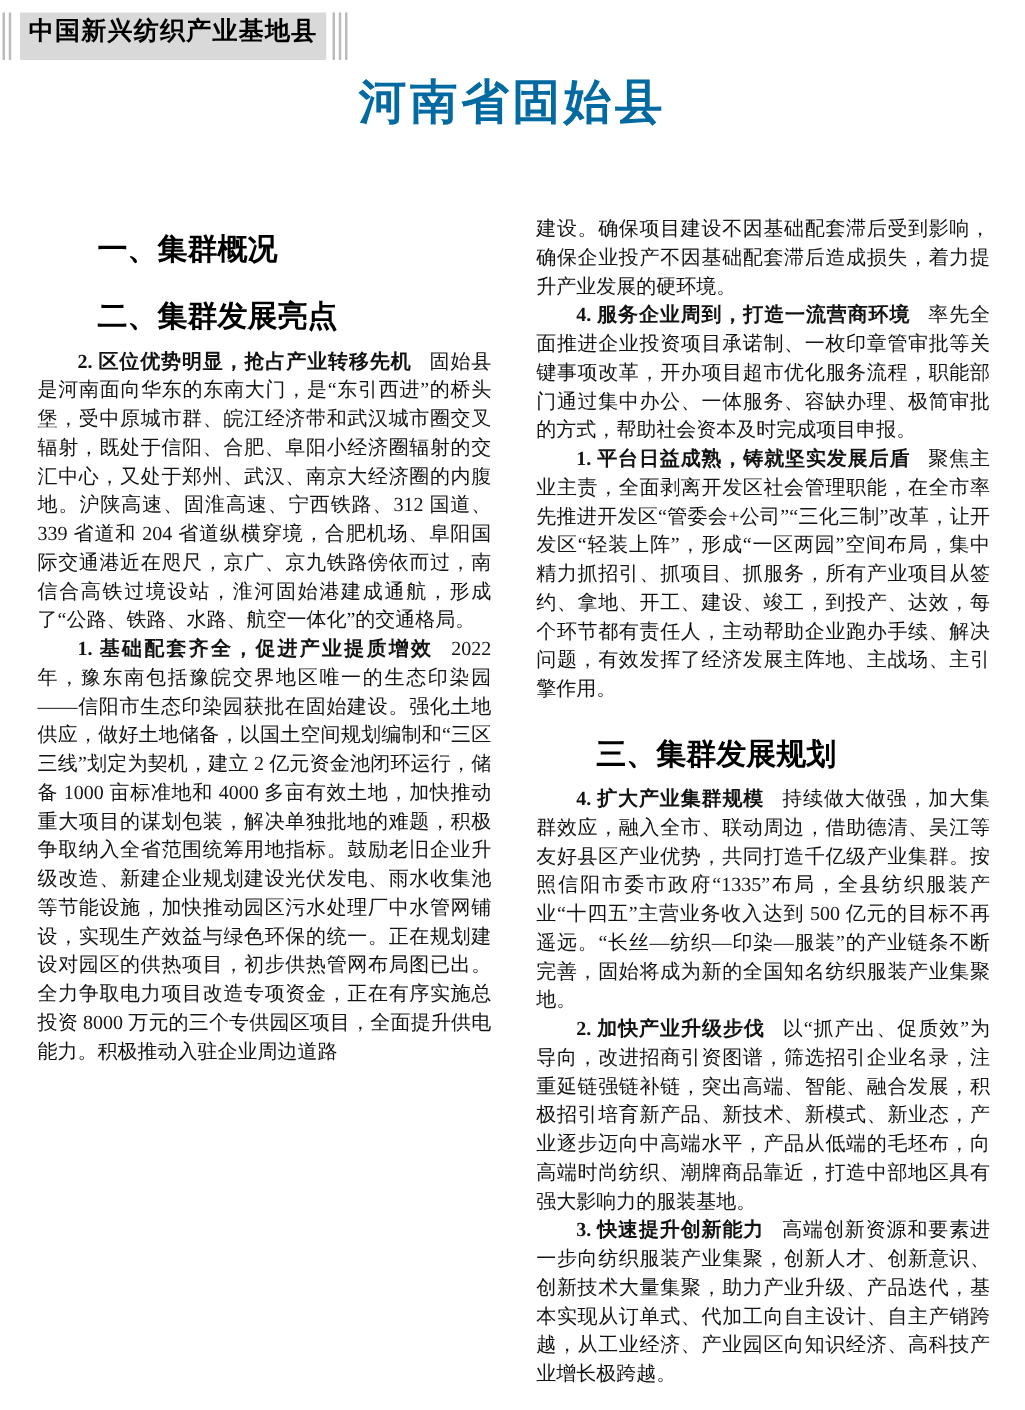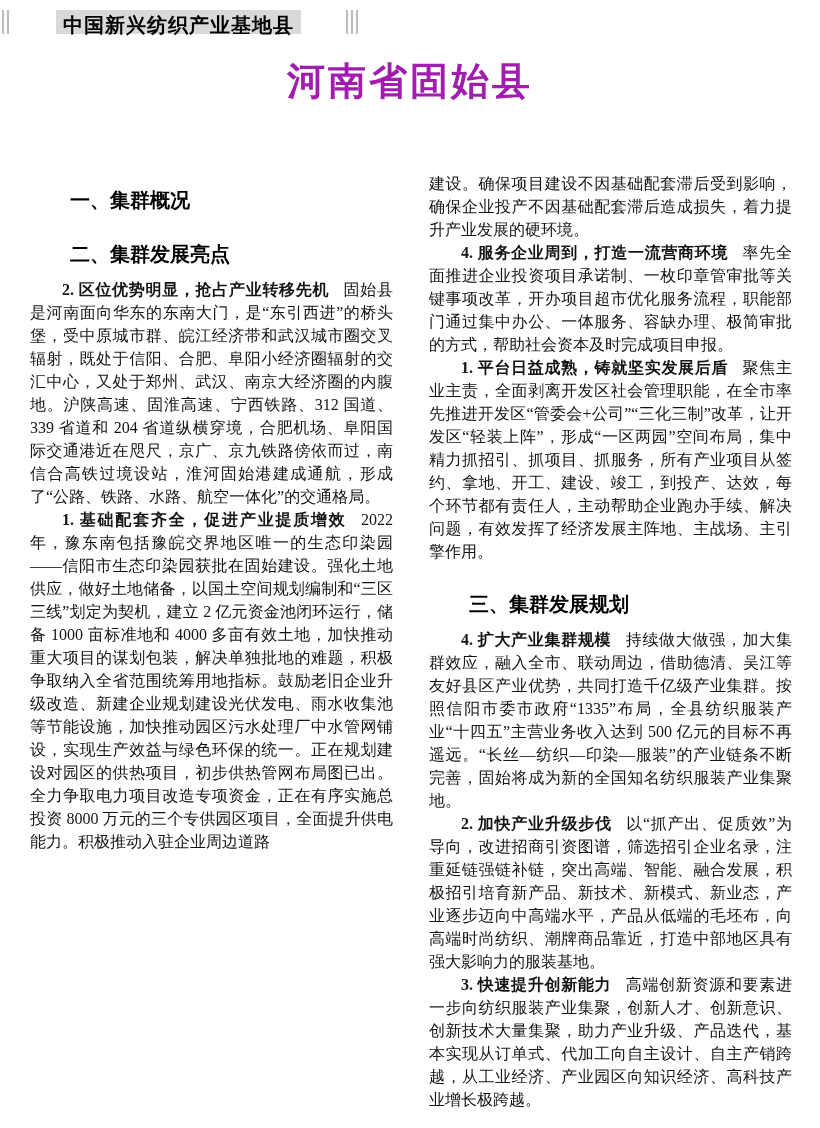--- a/index.html
+++ b/index.html
@@ -11,24 +11,23 @@
     color: #111111;
     font-family: "Liberation Serif", "DejaVu Serif", serif;
     overflow: hidden;
   }
 
   
   .tag-row {
     position: absolute;
     top: 10px;
     left: 2px;
-    height: 24px;
+    height: 38px;
     display: flex;
     align-items: stretch;
-    gap: 40px;
   }
   .bars { display: flex; align-items: stretch; }
   .bars i { display: block; width: 2px; background: #bcbcbc; margin-right: 3px; }
   .bars.right { margin-left: 5px; }
   .series-tag {
     background: #d9d9d9;
     color: #000000;
     font-family: "Liberation Sans", "DejaVu Sans", sans-serif;
     font-weight: bold;
     font-size: 20px;
@@ -43,21 +42,21 @@
   .doc-title {
     position: absolute;
     top: 56px;
     left: 0;
     width: 100%;
     margin: 0;
     text-align: center;
     font-size: 38px;
     font-weight: 900;
     letter-spacing: 3px;
-    color: #a21caf;
+    color: #0369a1;
   }
 
   
   .columns {
     position: absolute;
     top: 172px;
     left: 30px;
     width: 762px;
     display: flex;
     gap: 36px;
@@ -69,21 +68,21 @@
     text-align: justify;
     text-justify: inter-ideograph;
     color: #141414;
   }
   .col p { margin: 0; text-indent: 2em; }
   .col p.continuation { text-indent: 0; }
 
   .section-heading {
     font-family: "Liberation Sans", "DejaVu Sans", sans-serif;
     font-weight: bold;
-    font-size: 20px;
+    font-size: 24px;
     line-height: 26px;
     margin: 28px 0 11px 0;
     text-indent: 2em;
     color: #000000;
   }
   .col .section-heading:first-child { margin-top: 15px; }
 
   .point-label {
     font-weight: bold;
     margin-right: 0.9em;

